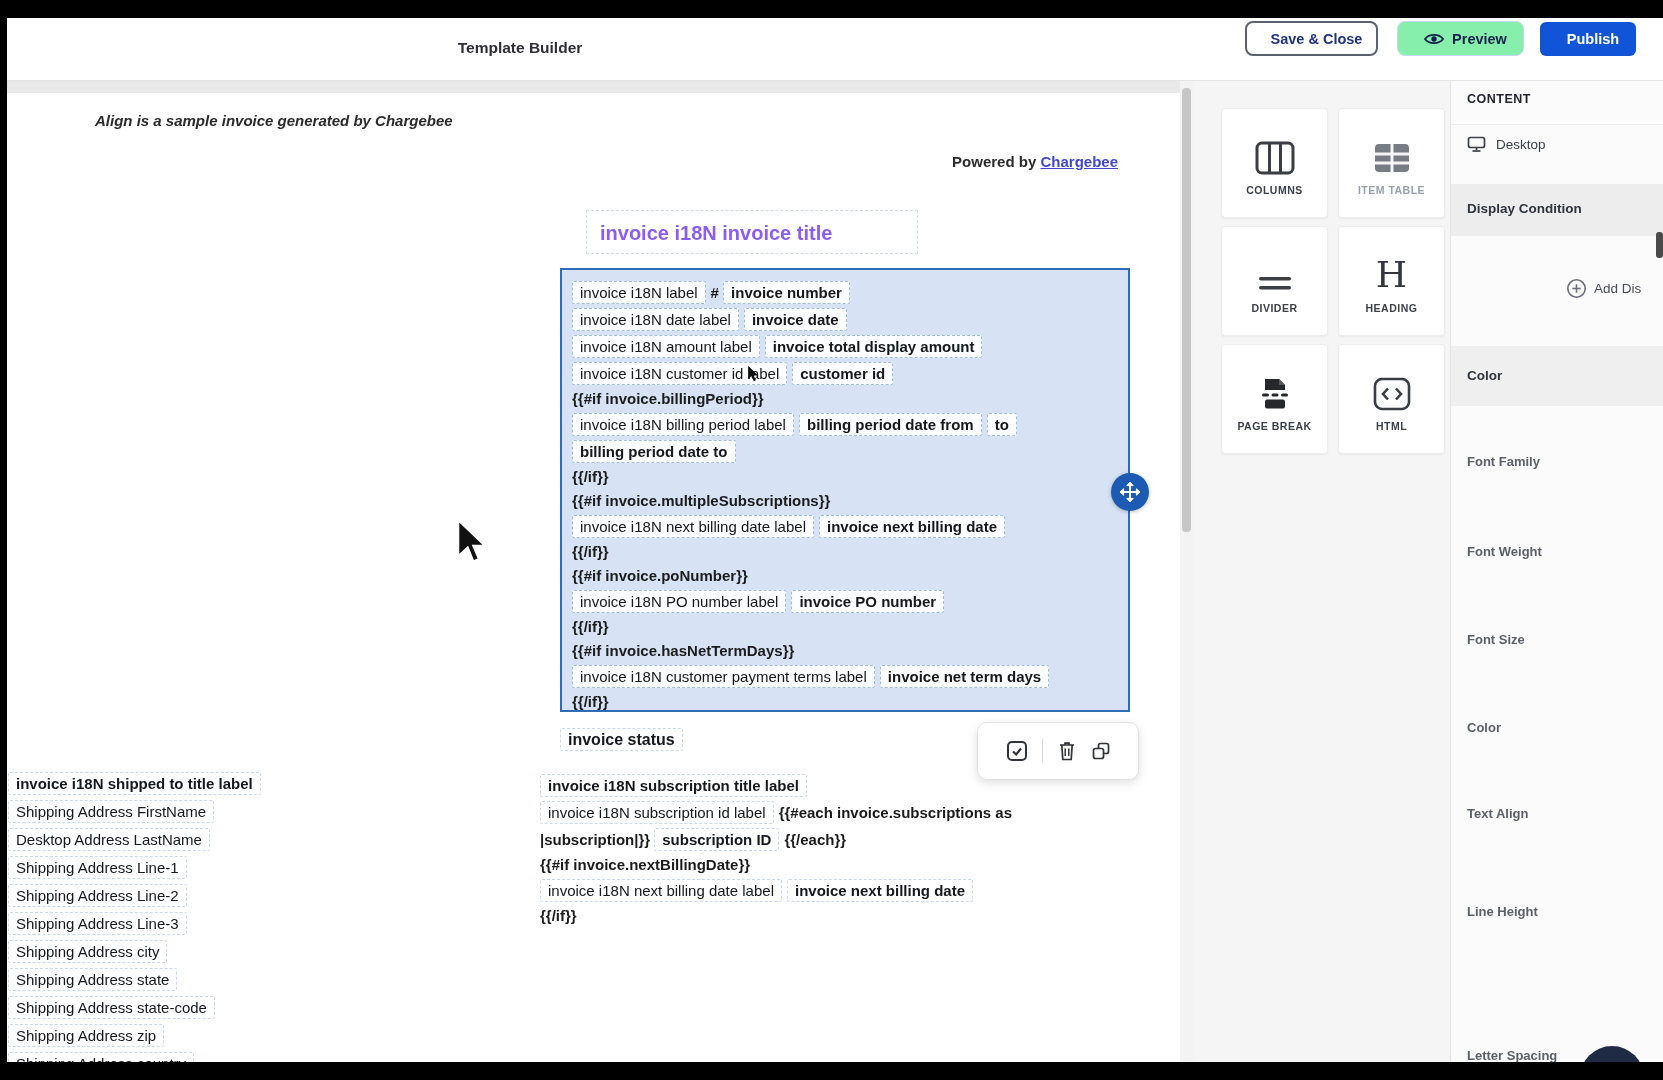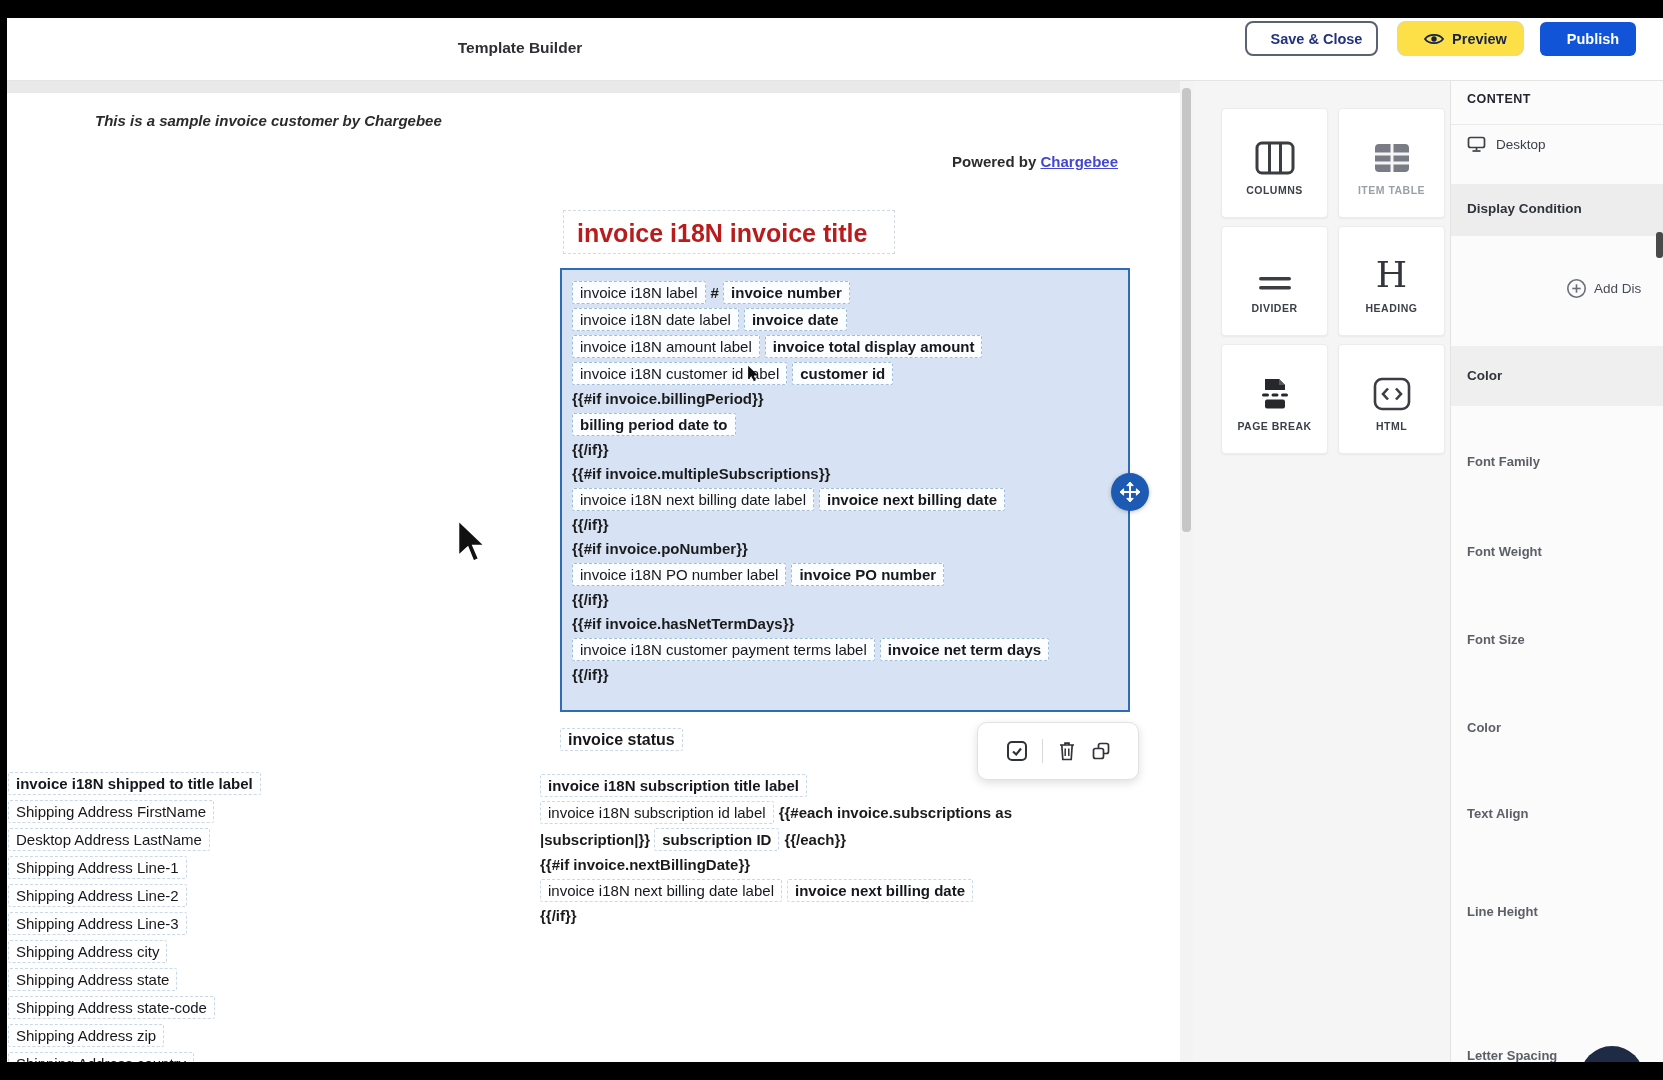--- a/index.html
+++ b/index.html
@@ -11,31 +11,31 @@
   
   .bar-top{left:0;top:0;width:1663px;height:18px;background:#000;z-index:60;}
   .bar-bottom{left:0;top:1062px;width:1663px;height:18px;background:#000;z-index:60;}
   .bar-left{left:0;top:0;width:7px;height:1080px;background:#000;z-index:60;}
 
   
   .toolbar{left:0;top:18px;width:1663px;height:62px;background:#fff;border-bottom:1px solid #e4e4e4;z-index:20;}
   .tb-title{left:420px;top:21px;width:200px;text-align:center;font-size:15.5px;font-weight:700;color:#2e2e33;}
   .btn{display:flex;align-items:center;justify-content:center;gap:8px;box-sizing:border-box;cursor:pointer;font-weight:700;font-size:14.5px;padding-left:16px;}
   .btn-save{left:1245px;top:3px;width:133px;height:35px;background:#fff;border:2px solid #596273;border-radius:8px;color:#21327e;}
-  .btn-preview{left:1397px;top:3px;width:127px;height:35px;background:#fde047;border:1px solid #c5d9f5;border-radius:8px;color:#14224c;}
+  .btn-preview{left:1397px;top:3px;width:127px;height:35px;background:#86efac;border:1px solid #c5d9f5;border-radius:8px;color:#14224c;}
   .btn-publish{left:1540px;top:4px;width:96px;height:34px;background:#1254d8;border:none;border-radius:6px;color:#fff;}
 
   
   .canvas{left:7px;top:80px;width:1173px;height:982px;background:#fff;z-index:5;}
   .page-strip{left:0;top:0;width:1173px;height:13px;background:#e9e9e9;}
   .note{left:88px;top:32px;font-size:15px;font-style:italic;font-weight:600;color:#2b2b2b;}
   .powered{left:700px;top:73px;width:411px;text-align:right;font-size:15px;font-weight:700;color:#2b2b2b;}
   .powered a{color:#4247d0;text-decoration:underline;}
-  .inv-title{left:556px;top:130px;width:332px;height:44px;border:1px dashed #d2dbe4;background:#fff;
-             font-size:25px;font-weight:800;color:#b91c1c;line-height:44px;padding-left:13px;box-sizing:border-box;white-space:nowrap;}
+  .inv-title{left:579px;top:130px;width:332px;height:44px;border:1px dashed #d2dbe4;background:#fff;
+             font-size:20px;font-weight:800;color:#8b5cf6;line-height:44px;padding-left:13px;box-sizing:border-box;white-space:nowrap;}
 
   
   .blue-block{left:553px;top:188px;width:570px;height:444px;background:#d7e3f4;border:2px solid #2e6cb5;
               box-sizing:border-box;padding:9px 10px;font-size:15px;color:#191919;overflow:hidden;}
   .bl{line-height:24px;white-space:nowrap;}
   .tk{display:inline-block;background:rgba(255,255,255,0.9);border:1px dashed #9dbede;border-radius:2px;
       padding:0 7px;margin:2px 5px 2px 0;line-height:21px;color:#15181c;}
   .tk.b{font-weight:700;}
   .hb{font-weight:600;color:#1b1b1b;}
   .page-tk .tk{border-color:#c8d9ea;background:#fff;}
@@ -113,21 +113,21 @@
       <span>Preview</span>
     </button>
     <button class="abs btn btn-publish">
       <span>Publish</span>
     </button>
   </div>
 
   <div class="abs canvas">
     <div class="abs page-strip"></div>
 
-    <div class="abs note">This is a sample invoice customer by Chargebee</div>
+    <div class="abs note">Align is a sample invoice generated by Chargebee</div>
 
     <div class="abs powered">
       <span>Powered by</span>
       <a href="#">Chargebee</a>
     </div>
 
     <div class="abs inv-title">invoice i18N invoice title</div>
 
     <div class="abs blue-block">
       <div class="bl">
@@ -137,20 +137,23 @@
       <div class="bl">
         <span class="tk">invoice i18N date label</span><span class="tk b">invoice date</span>
       </div>
       <div class="bl">
         <span class="tk">invoice i18N amount label</span><span class="tk b">invoice total display amount</span>
       </div>
       <div class="bl">
         <span class="tk">invoice i18N customer id label</span><span class="tk b">customer id</span>
       </div>
       <div class="bl"><span class="hb">{{#if invoice.billingPeriod}}</span></div>
+      <div class="bl">
+        <span class="tk">invoice i18N billing period label</span><span class="tk b">billing period date from</span><span class="tk b">to</span>
+      </div>
       <div class="bl">
         <span class="tk b">billing period date to</span>
       </div>
       <div class="bl"><span class="hb">{{/if}}</span></div>
       <div class="bl"><span class="hb">{{#if invoice.multipleSubscriptions}}</span></div>
       <div class="bl">
         <span class="tk">invoice i18N next billing date label</span><span class="tk b">invoice next billing date</span>
       </div>
       <div class="bl"><span class="hb">{{/if}}</span></div>
       <div class="bl"><span class="hb">{{#if invoice.poNumber}}</span></div>

